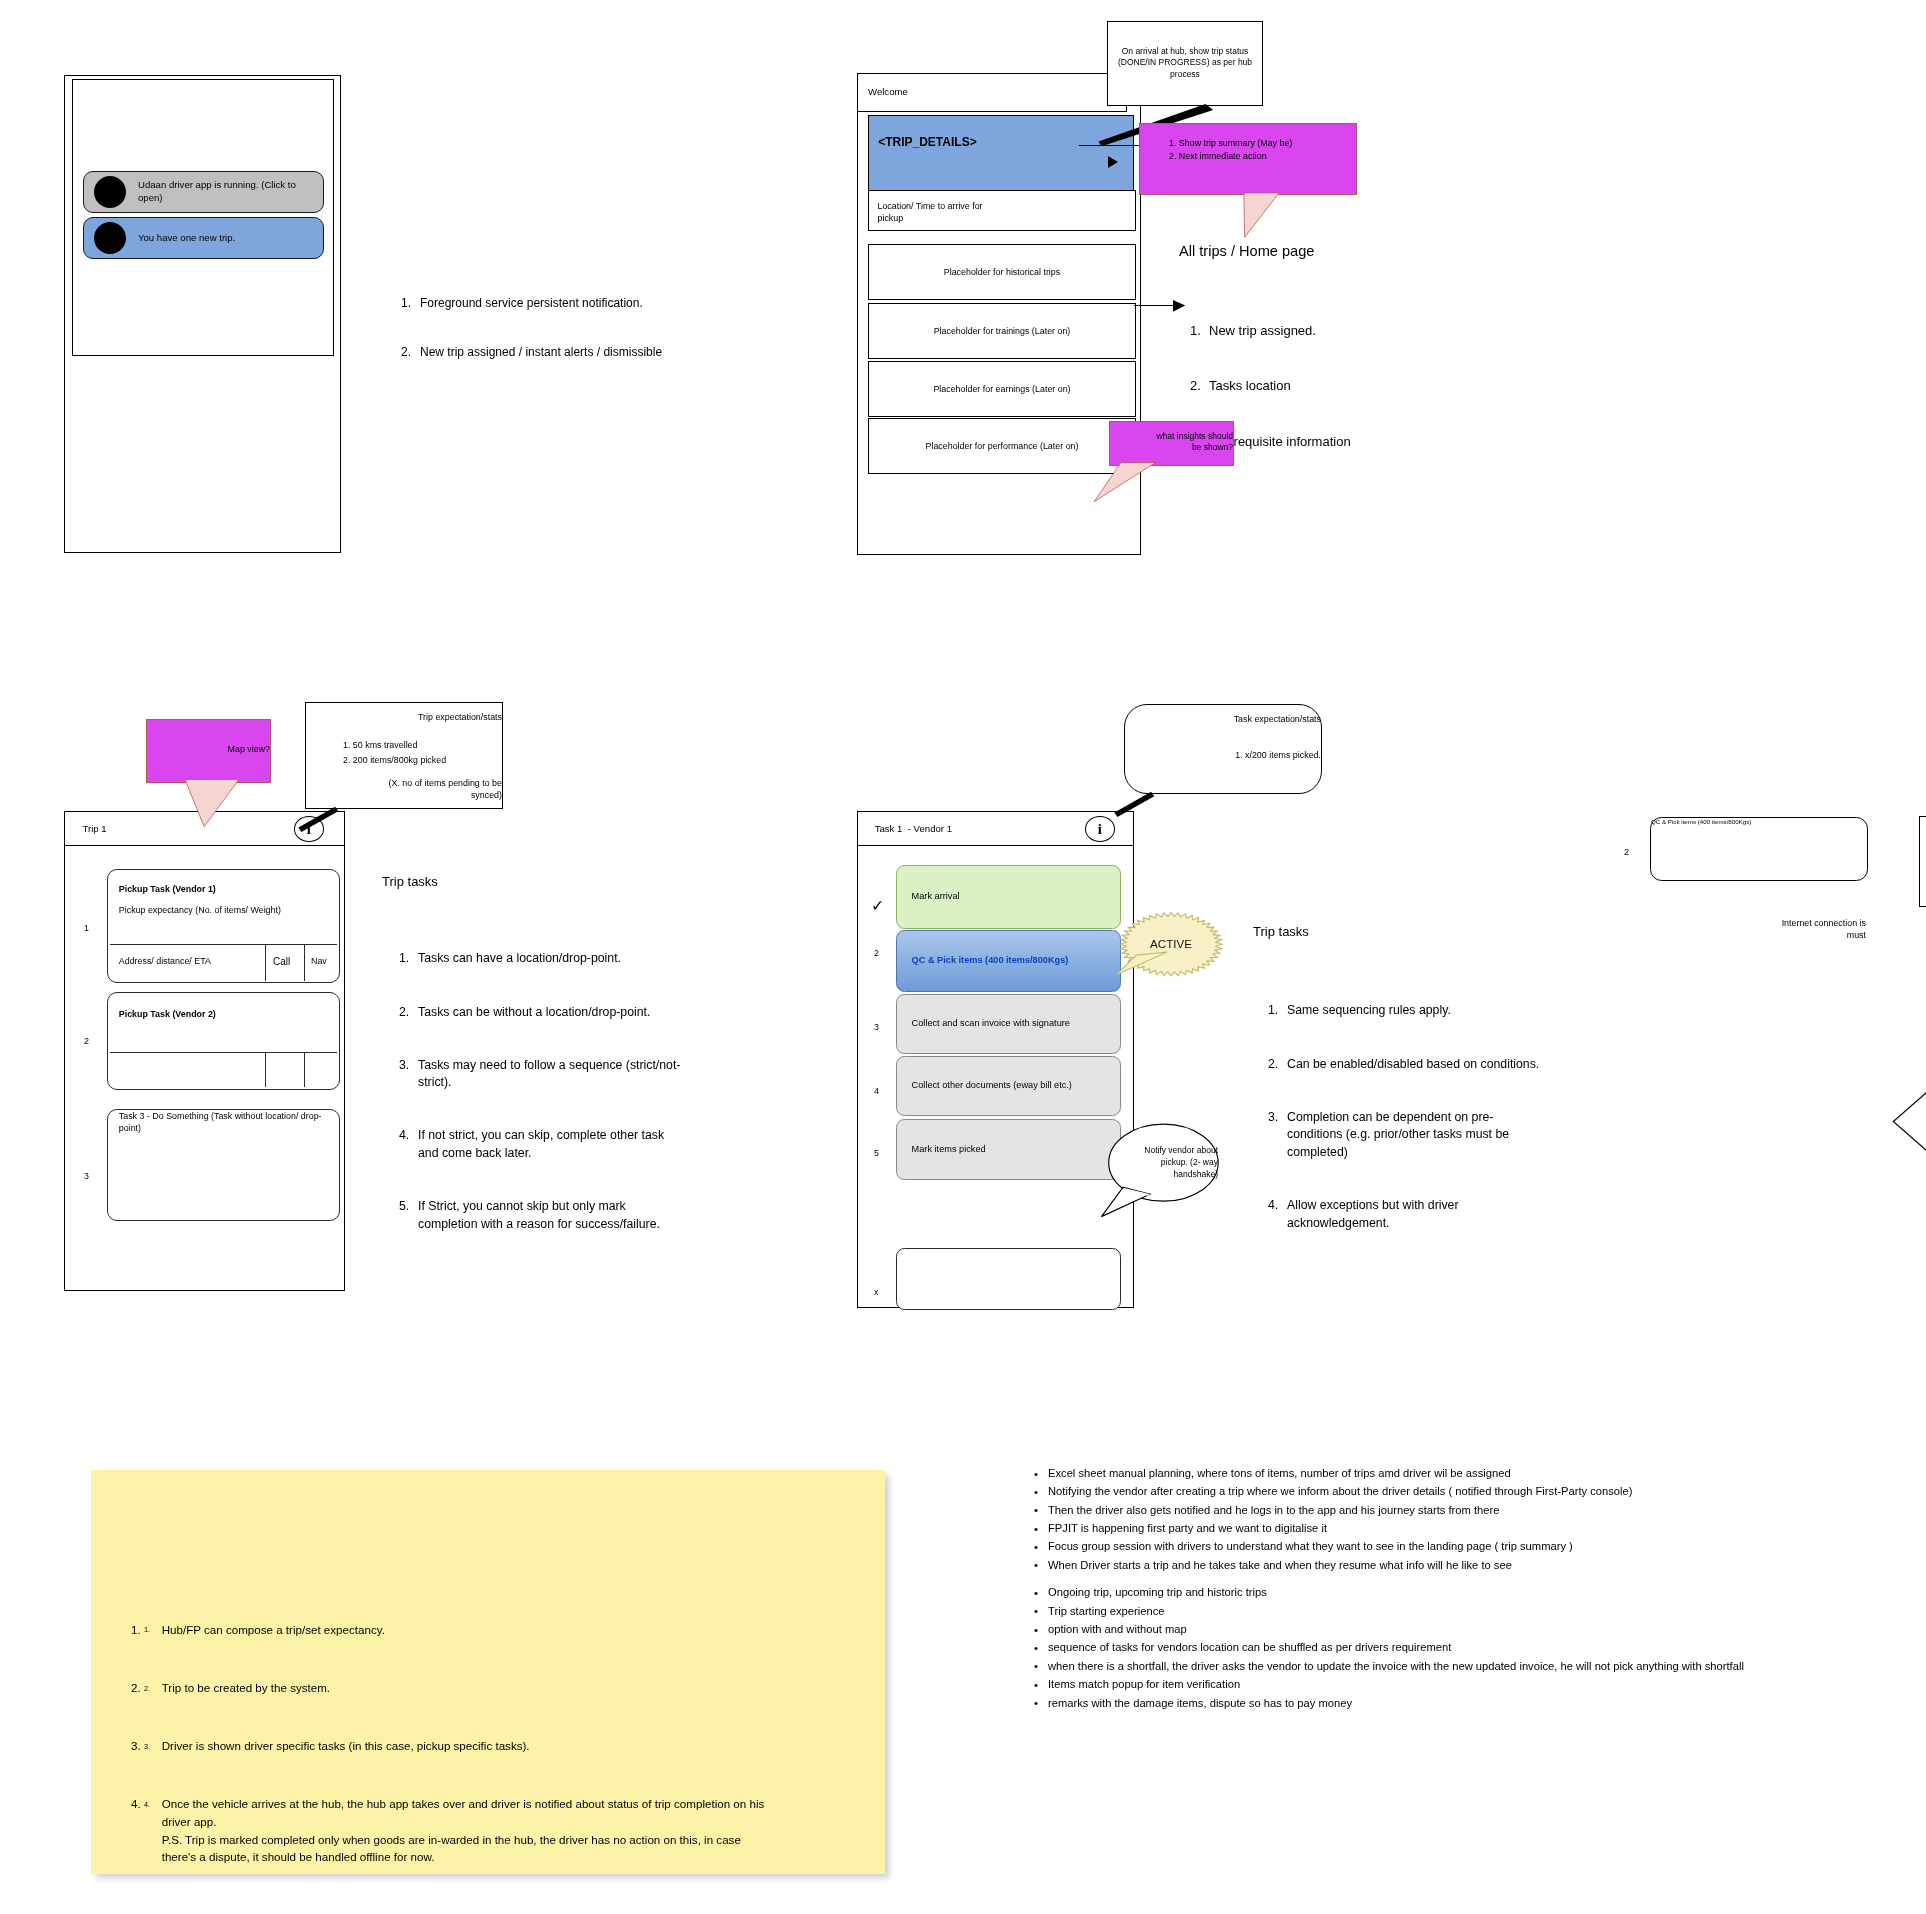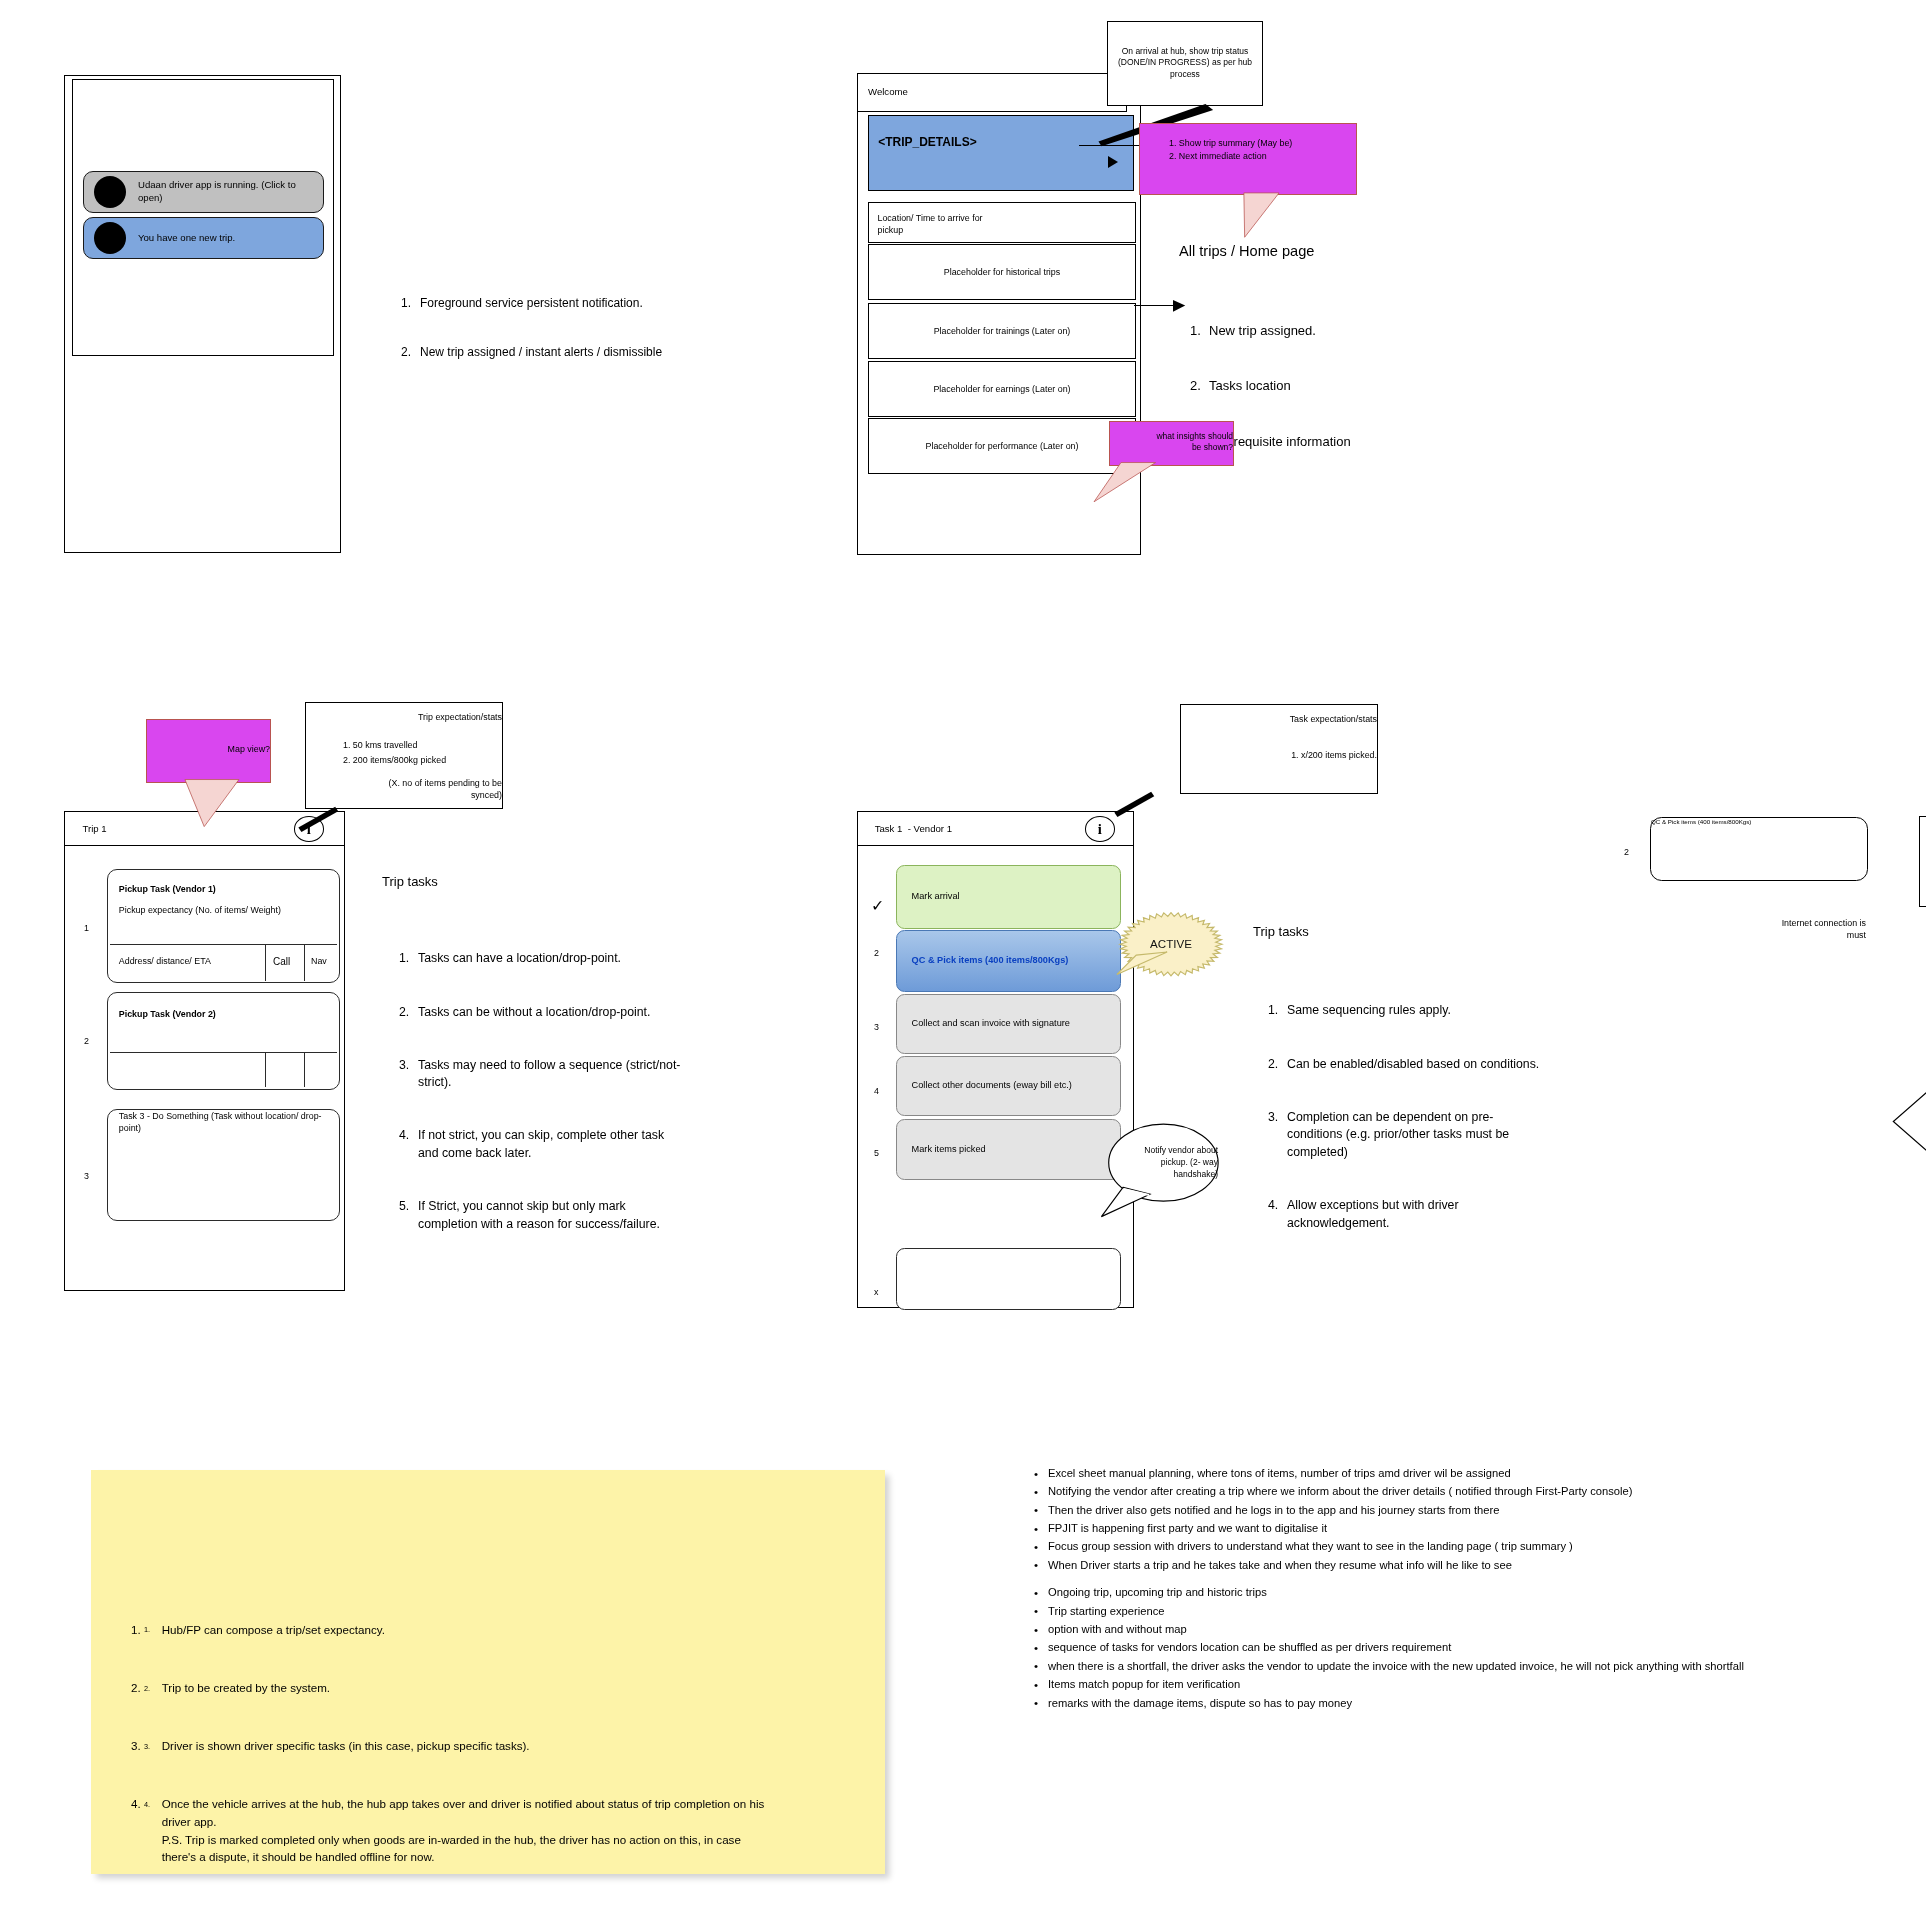--- a/index.html
+++ b/index.html
@@ -104,21 +104,21 @@
 <div class="abs bx" id="phone2"></div>
 <div class="abs bx" id="phone2-header">
   <div class="t" style="left:10px; top:12.3px; font-size:9.6px;">Welcome</div>
 </div>
 
 <div class="abs" style="left:868px; top:115px; width:266px; height:76px; background:#7ea6dd; border:1.2px solid #000;">
   <div class="t" style="left:9.2px; top:19px; font-size:12px; font-weight:bold;">&lt;TRIP_DETAILS&gt;</div>
   <div class="t" style="right:14.6px; top:40px; width:0; height:0; border-left:10px solid #000;
               border-top:6.5px solid transparent; border-bottom:6.5px solid transparent;"></div>
 </div>
-<div class="p2row" style="left:868px; top:190px; width:266px; height:39px;margin-top:12px;">
+<div class="p2row" style="left:868px; top:190px; width:266px; height:39px;">
   <div class="t" style="left:8.5px; top:8.5px; font-size:8.9px; line-height:1.35;">Location/ Time to arrive for
 pickup</div>
 </div>
 
 <div class="p2row" style="left:868px; top:244px; width:266px; height:54px;">
   <div class="lbl">Placeholder for historical trips</div>
   </div>
 <div class="p2row" style="left:868px; top:303px; width:266px; height:54px;">
   <div class="lbl">Placeholder for trainings (Later on)</div>
   </div>
@@ -229,21 +229,21 @@
 </ol>
 
 <div class="abs bx" style="left:857px; top:811px; width:277px; height:497px;"></div>
 <div class="abs" style="left:857px; top:811px; width:277px; height:35px; border-bottom:1.2px solid #000;">
   <div class="t" style="left:17.7px; top:11.6px; font-size:9.6px;">Task 1  - Vendor 1</div>
   <div class="infoc" style="right:19px; top:5.4px;">
     <span>i</span>
   </div>
 </div>
 
-<div class="callout" style="left:1180px; top:704px; width:196px; height:88px;">
+<div class="callout" style="left:1124px; top:704px; width:196px; height:88px;border-radius:23px;">
   <div class="t center" style="left:0; right:0; top:8.5px; font-size:8.9px;">Task expectation/stats</div>
   <div class="t center" style="left:0; right:0; top:45px; font-size:8.9px;">1. x/200 items picked.</div>
 </div>
 <svg class="abs" style="left:1109px; top:790px; width:46px; height:31px;" viewBox="0 0 120 80">
   <polygon points="110,4 118,16 22,70 14,58" fill="#000"></polygon>
 </svg>
 
 <div class="t" style="left:871px; top:896px; font-size:16px; font-family:'Liberation Serif',serif;">✓</div>
 <div class="tcard" style="left:896px; top:865px; width:223px; height:62px; background:#ddf2c4; border-color:#8bb45c;">
   <div class="cl">Mark arrival</div>

